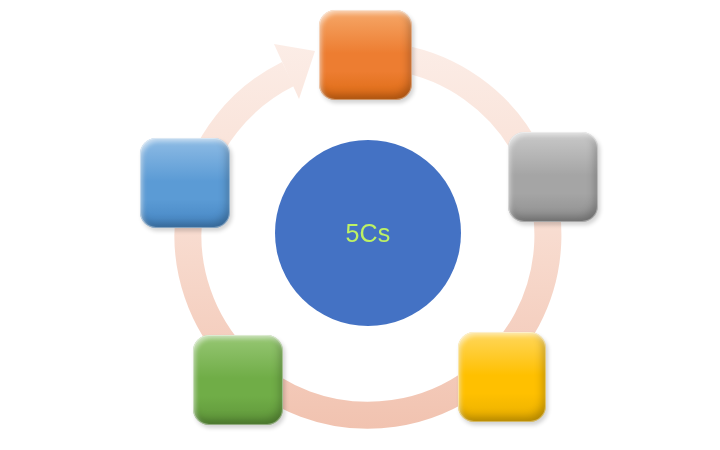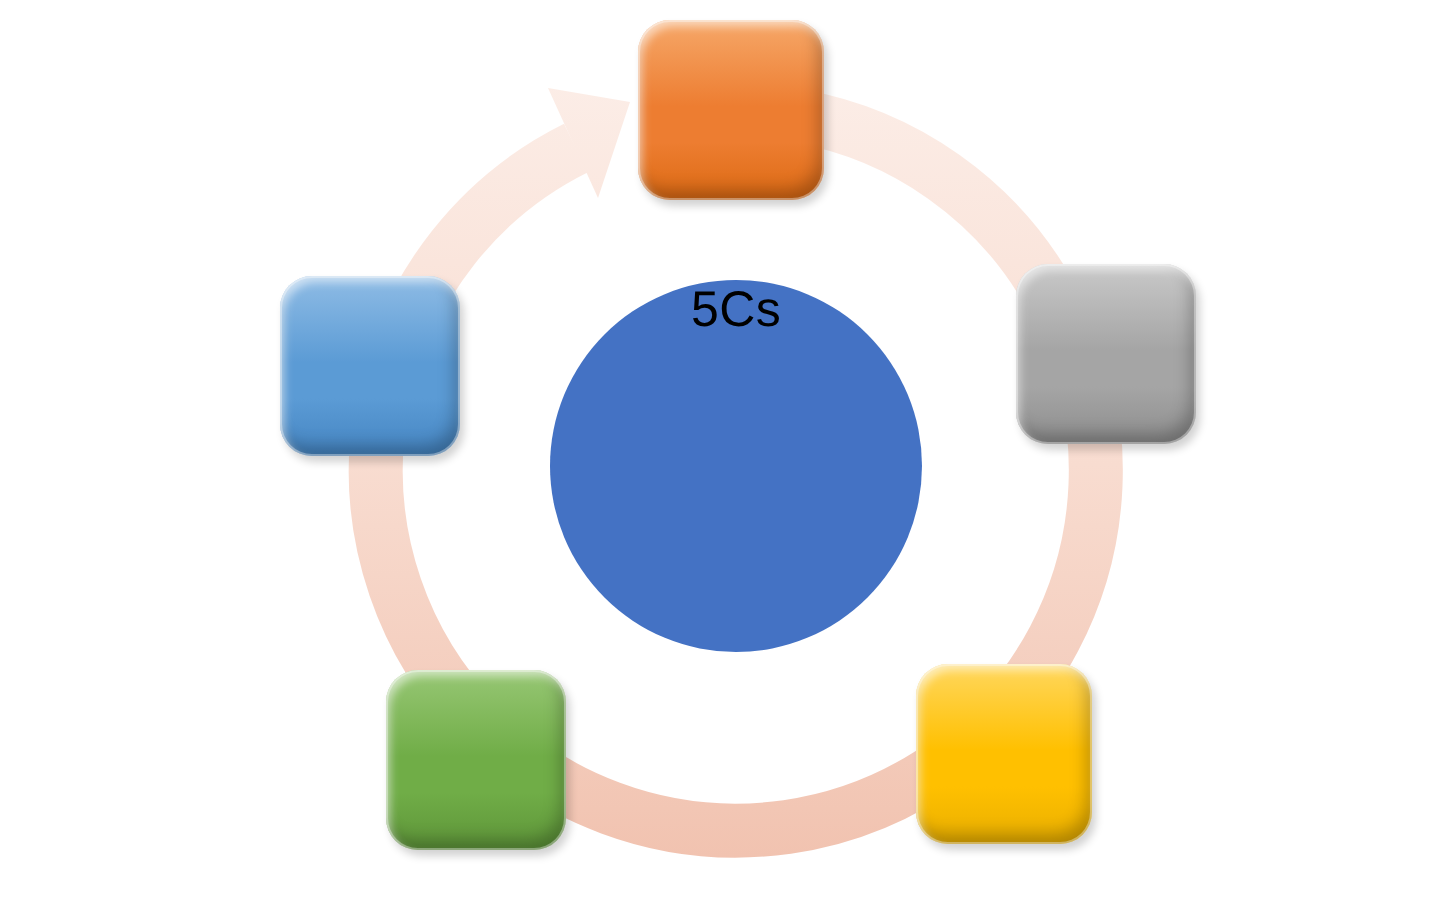--- a/index.html
+++ b/index.html
@@ -70,17 +70,17 @@
     <path d="M 399 58 A 180 180 0 1 1 288 74" fill="none" stroke="url(#ringGrad)" stroke-width="27"></path>
     <polygon points="274,44 315,51 299,99" fill="url(#ringGrad)"></polygon>
   </svg>
 
   <div class="node node-top" style="--light: #F6A869; --base: #ED7D31; --dark: #DC6A13;"></div>
   <div class="node node-right" style="--light: #C9C9C9; --base: #A5A5A5; --dark: #8E8E8E;"></div>
   <div class="node node-bottom-right" style="--light: #FFD75E; --base: #FFC000; --dark: #E9AF00;"></div>
   <div class="node node-bottom-left" style="--light: #97C774; --base: #70AD47; --dark: #5E9539;"></div>
   <div class="node node-left" style="--light: #8FBCE5; --base: #5B9BD5; --dark: #4585C2;"></div>
 
-  <div class="center-circle" style="background: rgb(68, 114, 196); color: #000000; justify-content: space-between;">
+  <div class="center-circle" style="background: rgb(68, 114, 196); color: #bef264;">
     <div>5Cs</div>
   </div>
 
 </div>
 
 </body></html>

